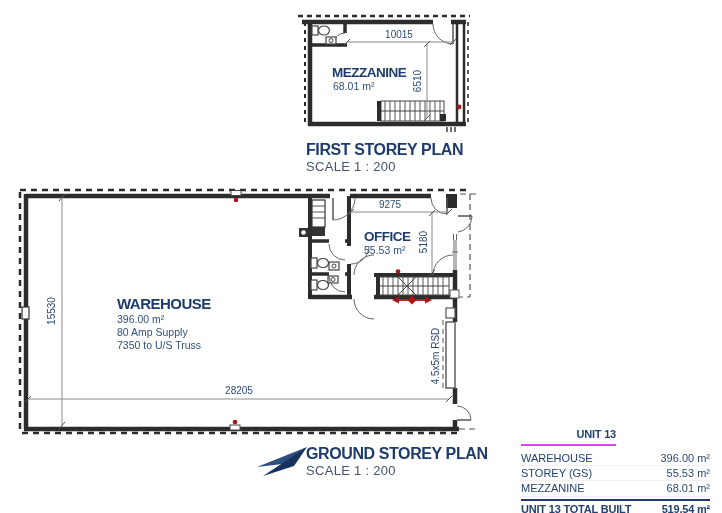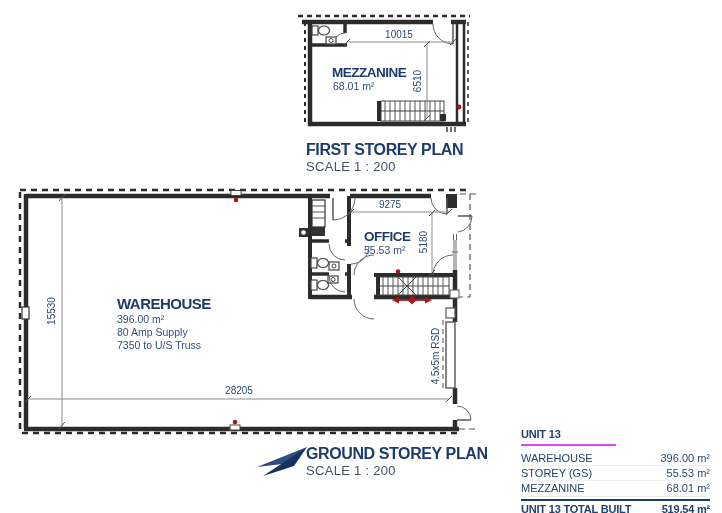--- a/index.html
+++ b/index.html
@@ -1,17 +1,17 @@
 <!DOCTYPE html>
 <html><head>
 <meta charset="utf-8">
 <style>
   html,body{margin:0;padding:0;background:#ffffff;}
   #canvas{position:relative;width:722px;height:513px;background:#fff;overflow:hidden;
-          font-family:"Liberation Sans", sans-serif;}
+          font-family:"Liberation Sans", sans-serif;text-align:right;}
   svg text{font-family:"Liberation Sans", sans-serif;}
   .room-title{font-weight:bold;fill:#1d3c6b;letter-spacing:-0.5px;}
   .room-sub{fill:#31507d;}
   .dim{fill:#2c4a73;font-size:10px;}
   .plan-title{font-weight:bold;fill:#1d3c6b;font-size:16px;letter-spacing:-0.4px;}
   .plan-scale{fill:#44536b;font-size:13px;letter-spacing:0.3px;}
 
   
   .sumtable{position:absolute;left:521px;top:428px;width:189px;color:#24426e;font-size:11px;}
   .t-head{font-weight:bold;width:95px;padding-bottom:4px;border-bottom:2px solid #d946ef;

